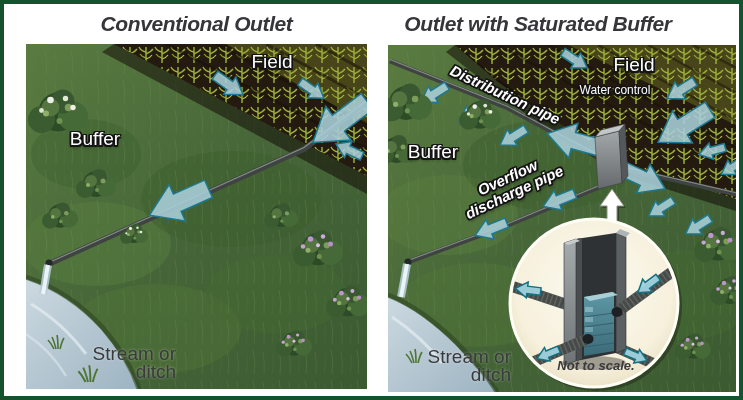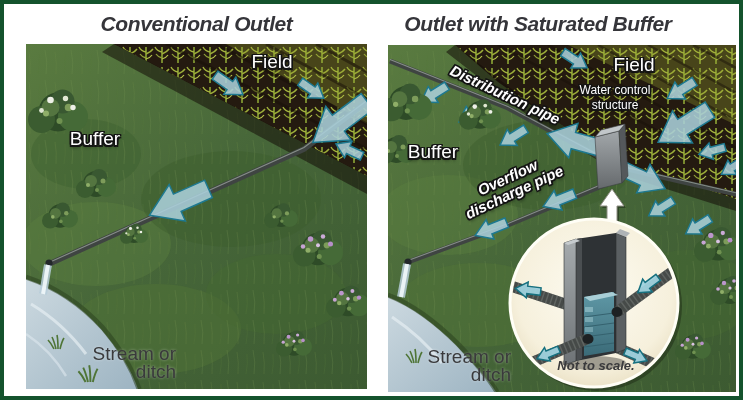--- a/index.html
+++ b/index.html
@@ -303,21 +303,20 @@
             <use href="#arr" class="arrow-sm" transform="translate(248,311) rotate(23) scale(0.7)"></use>
           </g>
         </g>
         <text x="208" y="325" text-anchor="middle" font-size="13" font-style="italic" font-weight="600" fill="#3a3a3c">Not to scale.</text>
       </g>
     </svg>
     <div class="lbl lbl-big outline" style="left:200px;top:9px;width:92px;text-align:center;">Field</div>
     <div class="lbl lbl-big outline" style="left:0px;top:96px;width:90px;text-align:center;">Buffer</div>
     <div class="lbl outline" style="left:157px;top:38px;width:140px;text-align:center;font-size:12px;line-height:15px;">
       <div>Water control</div>
-      <div>structure</div>
     </div>
     <div class="pipe-label outline" style="left:52px;top:42px;width:130px;text-align:center;transform:rotate(25deg);">Distribution pipe</div>
     <div class="pipe-label outline" style="left:62px;top:124px;width:122px;text-align:center;transform:rotate(-25deg);">
       <div>Overflow</div>
       <div>discharge pipe</div>
     </div>
     <div class="lbl-dark" style="left:10px;top:303px;width:113px;text-align:right;">
       <div>Stream or</div>
       <div>ditch</div>
     </div>

